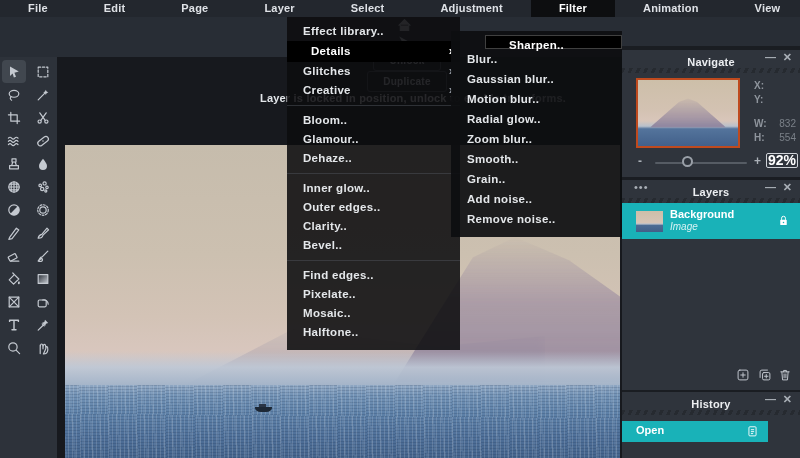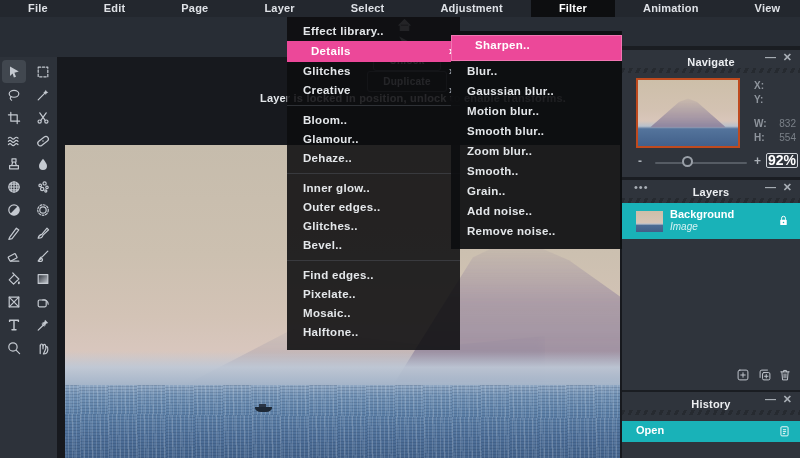--- a/index.html
+++ b/index.html
@@ -58,26 +58,26 @@
   .boat { position:absolute; left:190px; top:262px; width:17px; height:5px; background:#1d2836;
     border-radius:0 0 6px 6px / 0 0 4px 4px; }
   .boat::after { content:""; position:absolute; left:4px; top:-3px; width:7px; height:3px; background:#2a3546; }
 
   
   .menu { position:absolute; left:287px; top:17px; width:173px; background:rgba(12,13,15,.88);
     padding:5px 0 8px 0; z-index:55; }
   .mi { position:relative; height:19px; line-height:19px; padding-left:16px; font-size:11.5px;
     font-weight:700; letter-spacing:.3px; color:#e4e7ea; white-space:nowrap; }
   .mi .chev { position:absolute; right:7px; top:0; color:#9298a0; font-size:12px; }
-  .mi.active { background:#ec4899; color:#fff; height:21px; line-height:21px;padding-left:24px; }
+  .mi.active { background:#000000; color:#fff; height:21px; line-height:21px;padding-left:24px; }
   .msep { height:1px; background:#4a4f56; opacity:.55; margin:5px 0; }
   .submenu { position:absolute; left:451px; top:31px; width:171px; background:rgba(13,14,16,.92);
     padding:4px 0 8px 0; z-index:56; }
   .submenu .mi { height:20px; line-height:20px; }
-  .submenu .mi.active { height:26px; line-height:21px; box-shadow:inset 0 0 0 1px rgba(255,255,255,.25); }
+  .submenu .mi.active { height:14px; line-height:21px; box-shadow:inset 0 0 0 1px rgba(255,255,255,.25);margin-left:34px; }
 
   
   .rcol { position:absolute; left:622px; top:46px; width:178px; height:412px; background:#1a1d22; z-index:20; }
   .panel { position:absolute; left:0; width:178px; background:#2f343c; }
   .p-head { position:relative; height:18px; display:flex; align-items:flex-end; justify-content:center; }
   .p-title { font-size:11px; font-weight:700; color:#eceef1; letter-spacing:.2px; }
   .p-min { position:absolute; right:24px; top:1px; color:#a9afb6; font-size:11px; font-weight:700; }
   .p-close { position:absolute; right:8px; top:1px; color:#a9afb6; font-size:11px; font-weight:700; }
   .p-more { position:absolute; left:12px; top:1px; color:#a9afb6; font-size:11px; letter-spacing:1px; }
   .p-hatch { height:5px; background:repeating-linear-gradient(115deg,#262a30 0 3px,#2f343c 3px 7px); }
@@ -109,21 +109,21 @@
   .layer-name { position:absolute; left:48px; top:5px; font-size:11px; font-weight:700; color:#fff; }
   .layer-kind { position:absolute; left:48px; top:18px; font-size:10px; font-style:italic; color:#d6f2f3; }
   .layer-lock { position:absolute; right:10px; top:10px; }
   .layer-lock svg { width:13px; height:15px; stroke:#fff; fill:none; stroke-width:1.5; }
   .layers-actions { position:absolute; left:0; bottom:3px; width:178px; height:22px; }
   .la-ic { position:absolute; top:3px; }
   .la-ic svg { width:14px; height:14px; stroke:#c2c7ce; fill:none; stroke-width:1.4; stroke-linecap:round; }
   .la-add { right:50px; } .la-copy { right:28px; } .la-del { right:8px; }
 
   .pnl-history { top:346px; height:120px; }
-  .hist-row { position:absolute; left:0; top:29px; width:178px; height:21px; background:#19b2b8;padding-left:20px; }
+  .hist-row { position:absolute; left:0; top:29px; width:146px; height:21px; background:#19b2b8;padding-left:20px; }
   .hist-label { position:absolute; left:14px; top:3px; font-size:11px; font-weight:700; color:#fff; }
   .hist-ic { position:absolute; right:9px; top:3px; }
   .hist-ic svg { width:13px; height:14px; stroke:#fff; fill:none; stroke-width:1.4; }
 </style>
 </head>
 <body>
 
 <div id="app">
 
   <div class="canvas">
@@ -341,35 +341,35 @@
       <span>Creative</span>
       <span class="chev">›</span>
     </div>
     <div class="msep"></div>
     <div class="mi">Bloom..</div>
     <div class="mi">Glamour..</div>
     <div class="mi">Dehaze..</div>
     <div class="msep"></div>
     <div class="mi">Inner glow..</div>
     <div class="mi">Outer edges..</div>
-    <div class="mi">Glitches..</div>
+    <div class="mi">Clarity..</div>
     <div class="mi">Bevel..</div>
     <div class="msep"></div>
     <div class="mi">Find edges..</div>
     <div class="mi">Pixelate..</div>
     <div class="mi">Mosaic..</div>
     <div class="mi">Halftone..</div>
   </div>
 
   <div class="submenu">
     <div class="mi active">Sharpen..</div>
     <div class="mi">Blur..</div>
     <div class="mi">Gaussian blur..</div>
     <div class="mi">Motion blur..</div>
-    <div class="mi">Smooth blur..</div>
+    <div class="mi">Radial glow..</div>
     <div class="mi">Zoom blur..</div>
     <div class="mi">Smooth..</div>
     <div class="mi">Grain..</div>
     <div class="mi">Add noise..</div>
     <div class="mi">Remove noise..</div>
   </div>
 
   <div class="rcol">
 
     <div class="panel pnl-nav">

